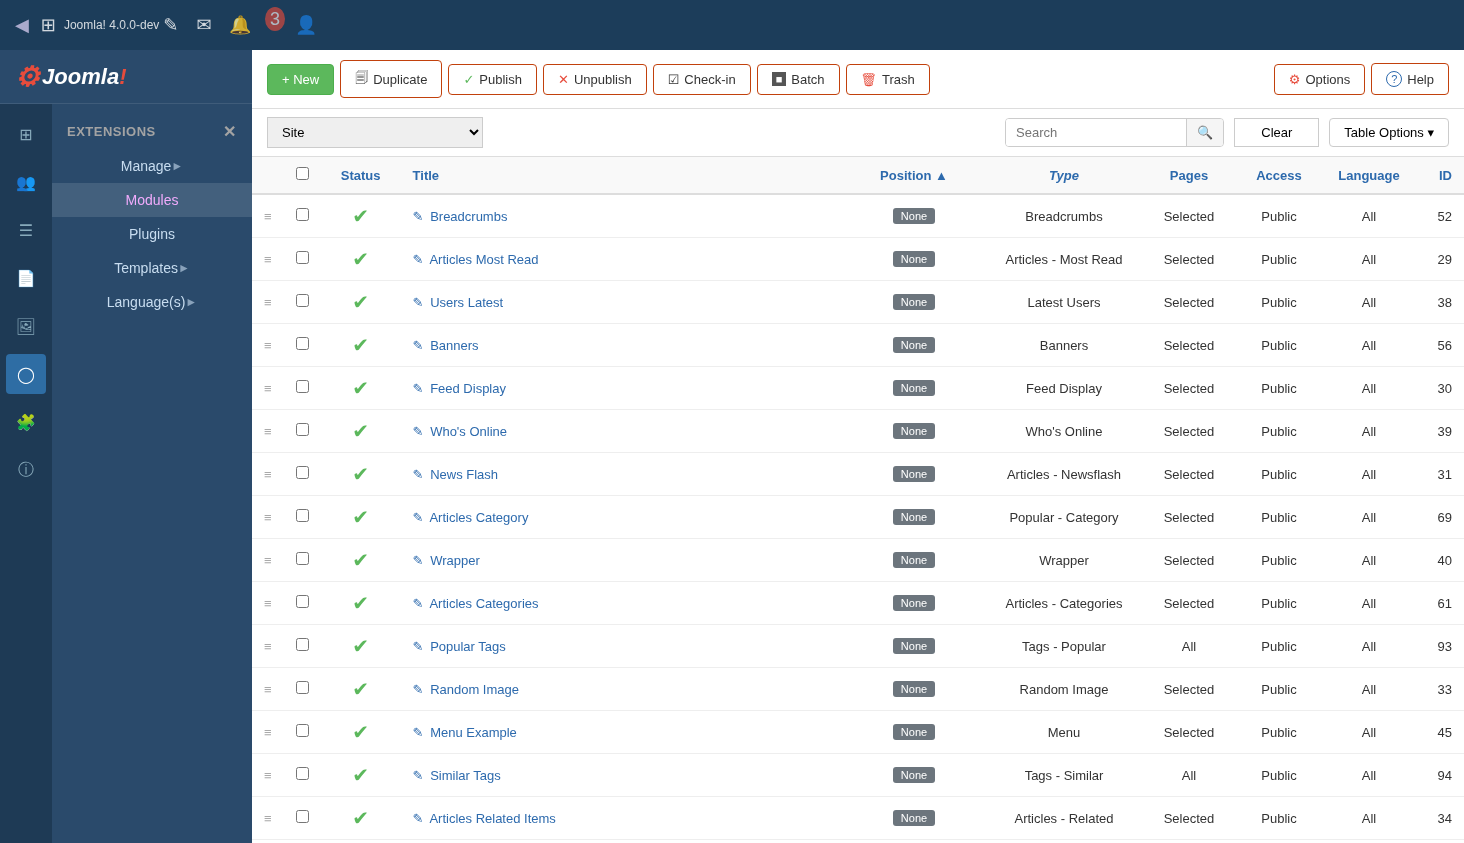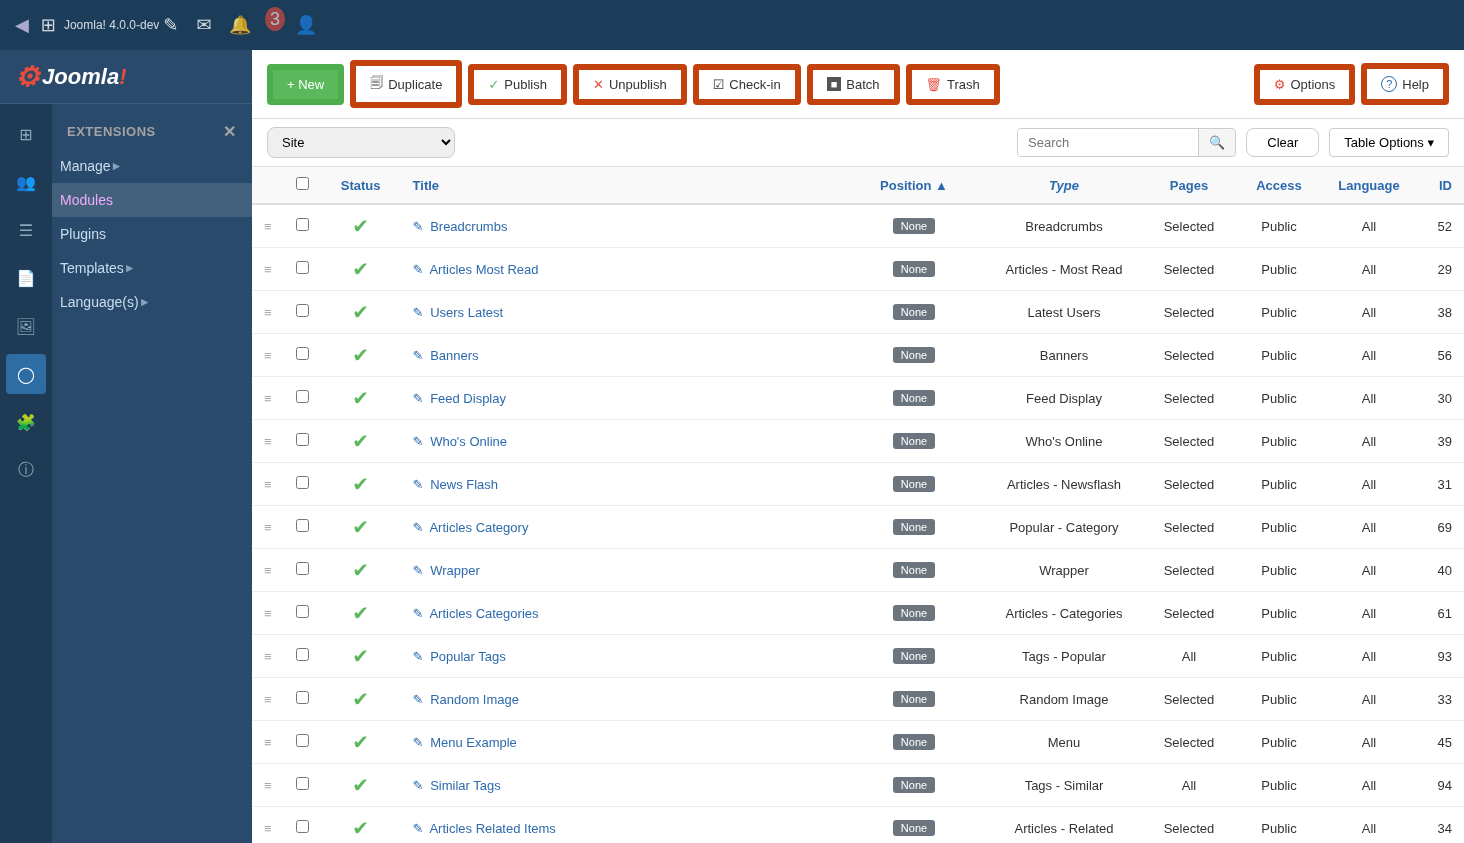--- a/index.html
+++ b/index.html
@@ -73,22 +73,22 @@
       text-transform: uppercase;
       letter-spacing: 0.5px;
     }
     .sidebar-header .close-x {
       cursor: pointer;
       font-size: 16px;
     }
     .sidebar-item {
       display: flex;
       align-items: center;
-      justify-content: flex-start;
-      padding: 9px 8px;
+      justify-content: center;
+      padding: 9px 19px;
       color: #c8ddf0;
       cursor: pointer;
       font-size: 14px;
     }
     .sidebar-item.active {
       background: rgba(255,255,255,0.12);
       color: #f0abfc;
     }
     .sidebar-item .arrow {
       font-size: 12px;
@@ -136,21 +136,21 @@
       display: flex;
       align-items: center;
       gap: 6px;
       flex-shrink: 0;
     }
     .btn {
       display: inline-flex;
       align-items: center;
       gap: 5px;
       padding: 7px 14px;
-      border: 6px solid #c2410c;
+      border: 1px solid #c2410c;
       border-radius: 4px;
       cursor: pointer;
       font-size: 13px;
       background: #fff;
       color: #333;
     }
     .btn-new {
       background: #5cb85c;
       color: #fff;
       border-color: #4cae4c;
@@ -171,23 +171,23 @@
       border-bottom: 1px solid #ddd;
       padding: 8px 15px;
       display: flex;
       align-items: center;
       gap: 10px;
       flex-shrink: 0;
     }
     .filter-bar select {
       padding: 6px 10px;
       border: 1px solid #ccc;
-      border-radius: 8px;
-      font-size: 13px;
-      width: 188px;
+      border-radius: 0;
+      font-size: 13px;
+      width: 216px;
     }
     .filter-spacer { flex: 1; }
     .search-box {
       display: flex;
       align-items: center;
       border: 1px solid #ccc;
       border-radius: 4px;
       overflow: hidden;
       background: #fff;
     }
@@ -198,23 +198,23 @@
       font-size: 13px;
       width: 180px;
     }
     .search-box .search-btn {
       background: #f5f5f5;
       border-left: 1px solid #ccc;
       padding: 6px 10px;
       cursor: pointer;
     }
     .btn-clear {
-      padding: 6px 20px;
+      padding: 6px 26px;
       border: 1px solid #ccc;
-      border-radius: 8px;
+      border-radius: 0;
       background: #fff;
       cursor: pointer;
       font-size: 13px;
     }
     .btn-table-options {
       padding: 6px 14px;
       border: 1px solid #ccc;
       border-radius: 4px;
       background: #fff;
       cursor: pointer;

